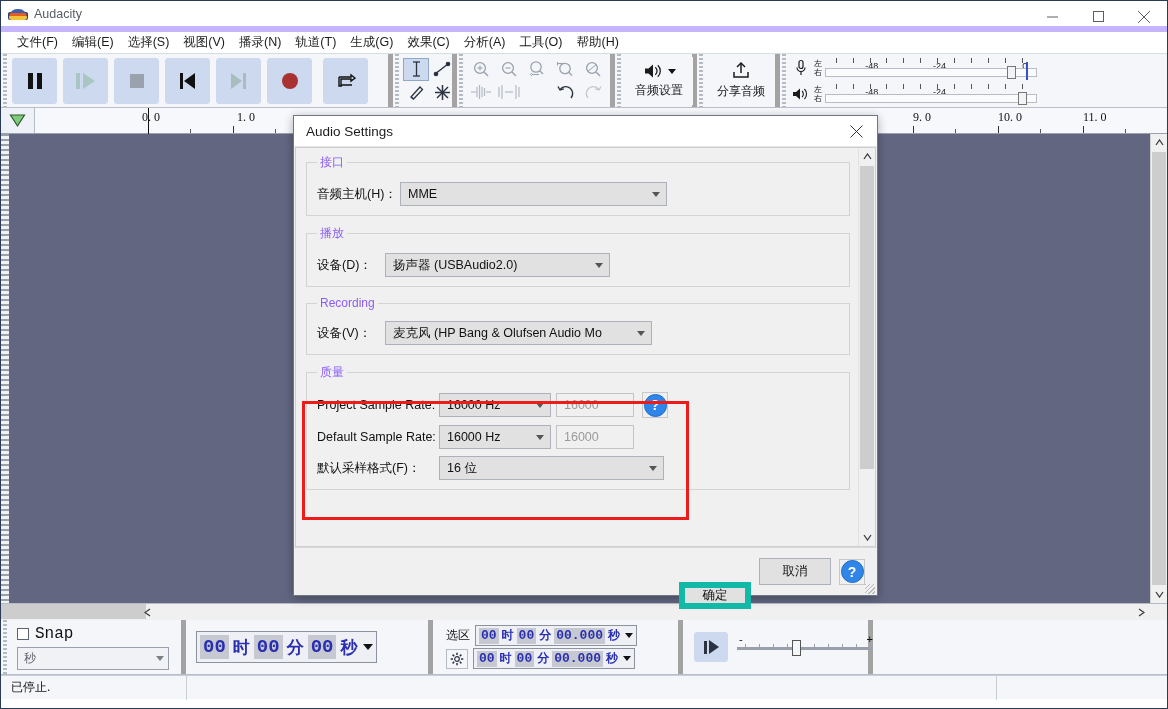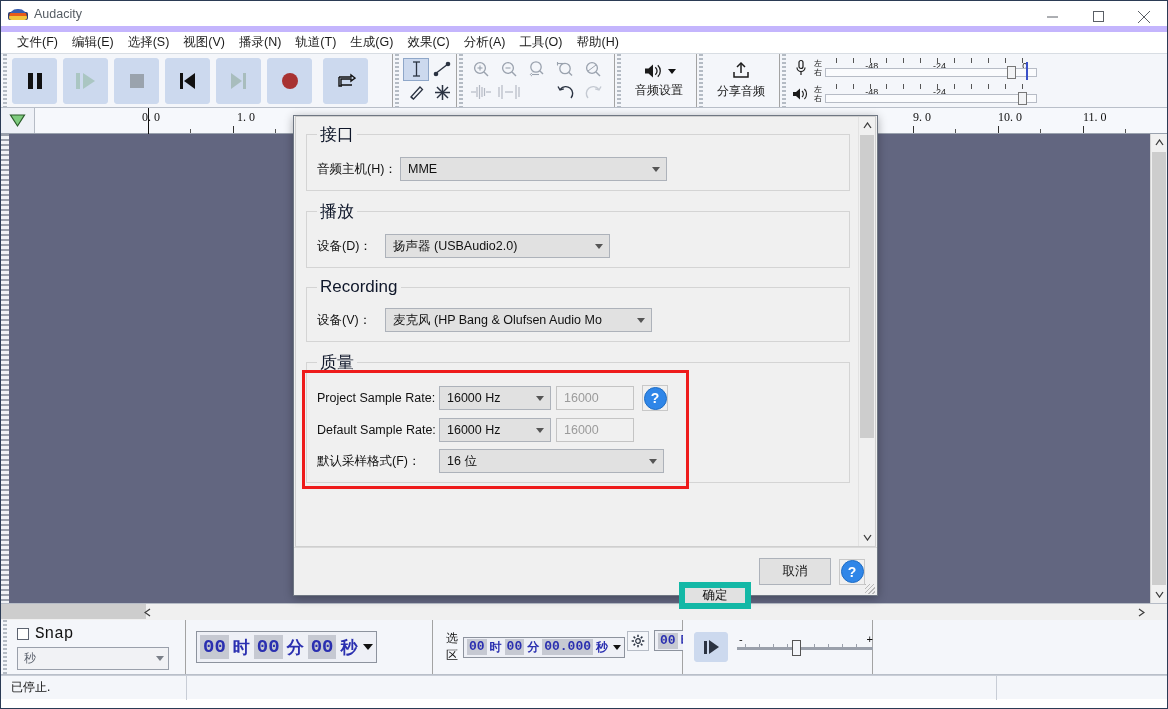--- a/index.html
+++ b/index.html
@@ -70,21 +70,21 @@
   
   .toolbar-dock {
     height: 54px;
     background: #f4f6fa;
     display: flex; align-items: stretch;
     border-bottom: 1px solid #b9bfc9;
     position: relative;
   }
   .tb {
     display: flex; align-items: stretch;
-    border-right: 1px solid #a3a3a3;
+    border-right: 5px solid #a3a3a3;
     background: #f4f6fa;
     position: relative;
   }
   .grip {
     width: 8px; flex: none;
     background:
       repeating-linear-gradient(to bottom,
         #a9b0bb 0 2px, transparent 2px 4px);
     background-size: 4px 4px;
     background-position: 2px 4px;
@@ -260,21 +260,21 @@
   .dlg-vscroll {
     position:absolute; right:0; top:0; bottom:0; width:17px; background:#f0f0f0;
     border-left:1px solid #e2e2e2;
   }
   .dlg-vscroll .arrow { height:17px; display:flex;align-items:center;justify-content:center;color:#3c3c3c;}
   .dlg-vscroll .thumb { position:absolute; left:1px; right:1px; top:18px; height:303px; background:#cdcdcd;}
   fieldset.grp {
     border: 1px solid #d4d4d4; margin: 0 0 9px 0; padding: 4px 10px 9px 10px;
     background: #f0f0f0;
   }
-  fieldset.grp legend { font-size: 17px; color: #0f172a; padding: 0 3px; }
+  fieldset.grp legend { font-size: 12px; color: #8b5cf6; padding: 0 3px; }
   .row { display: flex; align-items: center; margin-top: 7px; }
   .row .lab { font-size: 12.5px; color: #111; white-space: nowrap; }
   .select {
     border: 1px solid #adb2ba; background: #e1e1e1;
     height: 24px; display: flex; align-items: center; justify-content: space-between;
     padding: 0 6px 0 7px; font-size: 12.5px; color: #111;
   }
   .select .cv { width:0;height:0;border-left:4px solid transparent;border-right:4px solid transparent;border-top:5px solid #555;}
   .textinput {
     border: 1px solid #c4c4c4; background: #f0f0f0; height: 24px;
@@ -736,21 +736,21 @@
           <span class="tf-u">分</span>
           <span class="tf-d">00</span>
           <span class="tf-u">秒</span>
           <span class="tf-caret"></span>
         </div>
       </div>
     </div>
 
     <div class="tb" style="width:250px;align-items:center;">
       <div class="grip"></div>
-      <div class="tb-body" style="flex-direction:row; justify-content:center; align-items:flex-start; gap:2px; padding-left:5px;">
+      <div class="tb-body" style="flex-direction:column; justify-content:center; align-items:flex-start; gap:2px; padding-left:5px;">
         <div style="display:flex;align-items:center;gap:5px;">
           <span class="sel-label">选区</span>
           <div class="timefield tf-small" style="height:21px;">
             <span class="tf-d">00</span>
             <span class="tf-u">时</span>
             <span class="tf-d">00</span>
             <span class="tf-u">分</span>
             <span class="tf-d">00.000</span>
             <span class="tf-u">秒</span>
             <span class="tf-caret" style="border-top-width:5px;border-left-width:4px;border-right-width:4px;"></span>
@@ -817,20 +817,29 @@
 
   <div class="statusbar">
     <div class="status-cell" style="width:185px;">已停止.</div>
     <div class="status-sep"></div>
     <div class="status-cell" style="flex:1;"></div>
     <div class="status-sep"></div>
     <div class="status-cell" style="width:170px;"></div>
   </div>
 
   <div class="dialog">
+    <div class="dlg-title">
+      <span class="t">Audio Settings</span>
+      <span class="dlg-close">
+        <svg width="13" height="13" viewBox="0 0 13 13">
+            <line x1="0.5" y1="0.5" x2="12.5" y2="12.5" stroke="#333"></line>
+            <line x1="12.5" y1="0.5" x2="0.5" y2="12.5" stroke="#333"></line>
+          </svg>
+      </span>
+    </div>
 
     <div class="dlg-body">
       <div class="dlg-scroll-area">
 
         <fieldset class="grp">
           <legend>接口</legend>
           <div class="row">
             <span class="lab" style="width:83px;">音频主机(H)：</span>
             <div class="select" style="width:267px;">
               <span>MME</span>

